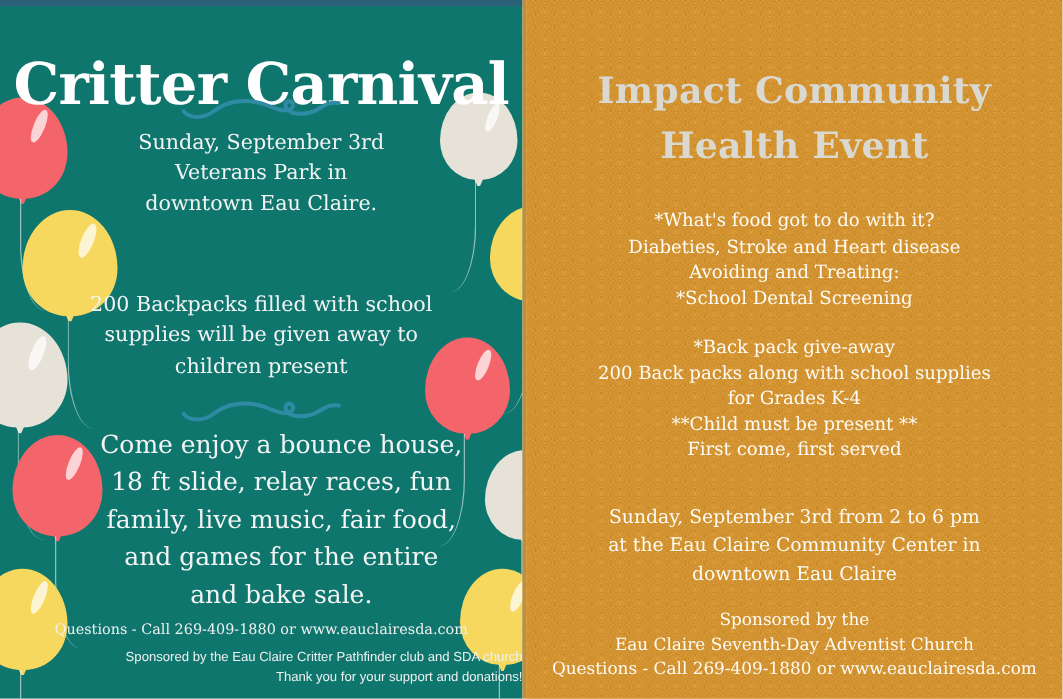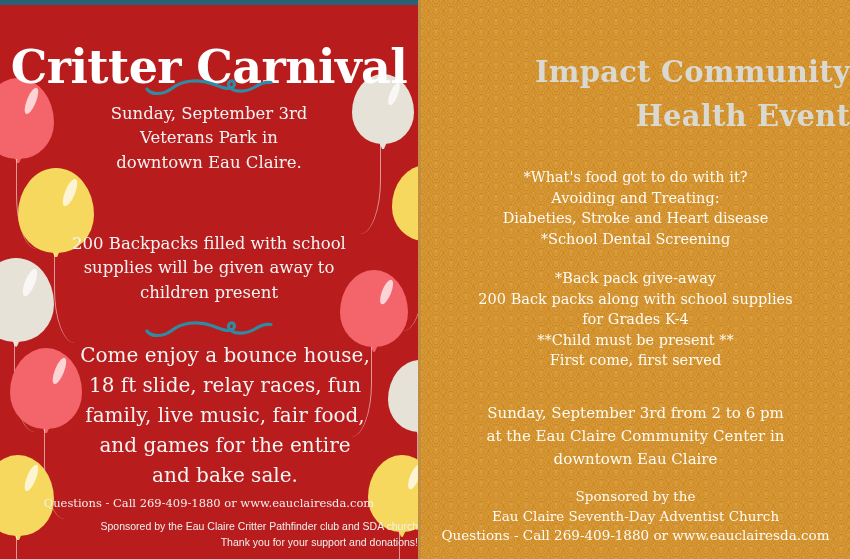--- a/index.html
+++ b/index.html
@@ -16,21 +16,21 @@
     font-family: "Liberation Serif", "DejaVu Serif", serif;
     -webkit-font-smoothing: antialiased;
   }
 
   
   #left-panel {
     position: absolute;
     left: 0; top: 0;
     width: 418px;
     height: 559px;
-    background: #b91c1c;
+    background: #0f766e;
     overflow: hidden;
   }
   #left-panel .top-strip {
     position: absolute;
     left: 0; top: 0;
     width: 100%;
     height: 5px;
     background: #2a6179;
   }
 
@@ -179,21 +179,21 @@
         transparent 80%, rgba(160,95,15,0.16) 80.5%, rgba(160,95,15,0.16) 84%, transparent 84.5%);
     background-size: 15px 11px;
     background-position: 0 0, 0 0, 0 0;
   }
 
   #health-title {
     position: absolute;
     left: 0;
     top: 50px;
     width: 429px;
-    text-align: right;
+    text-align: center;
     color: #d9d9d1;
     font-family: "DejaVu Serif", "Liberation Serif", serif;
     font-weight: 700;
     font-size: 29px;
     line-height: 1.52;
     letter-spacing: 0.2px;
   }
 
   .right-body {
     position: absolute;
@@ -333,22 +333,22 @@
   <div id="right-panel">
     <div class="texture"></div>
 
     <div id="health-title">
       <div>Impact Community</div>
       <div>Health  Event</div>
     </div>
 
     <div class="right-body" style="top:167px;">
       <div>*What's food got to do with it?</div>
+      <div>Diabeties, Stroke and Heart disease</div>
       <div>Avoiding and Treating:</div>
-      <div>Diabeties, Stroke and Heart disease</div>
       <div>*School Dental Screening</div>
     </div>
 
     <div class="right-body" style="top:268px;">
       <div>*Back pack give-away</div>
       <div>200 Back packs along with school supplies</div>
       <div>for Grades K-4</div>
       <div>**Child must be present **</div>
       <div>First come, first served</div>
     </div>

